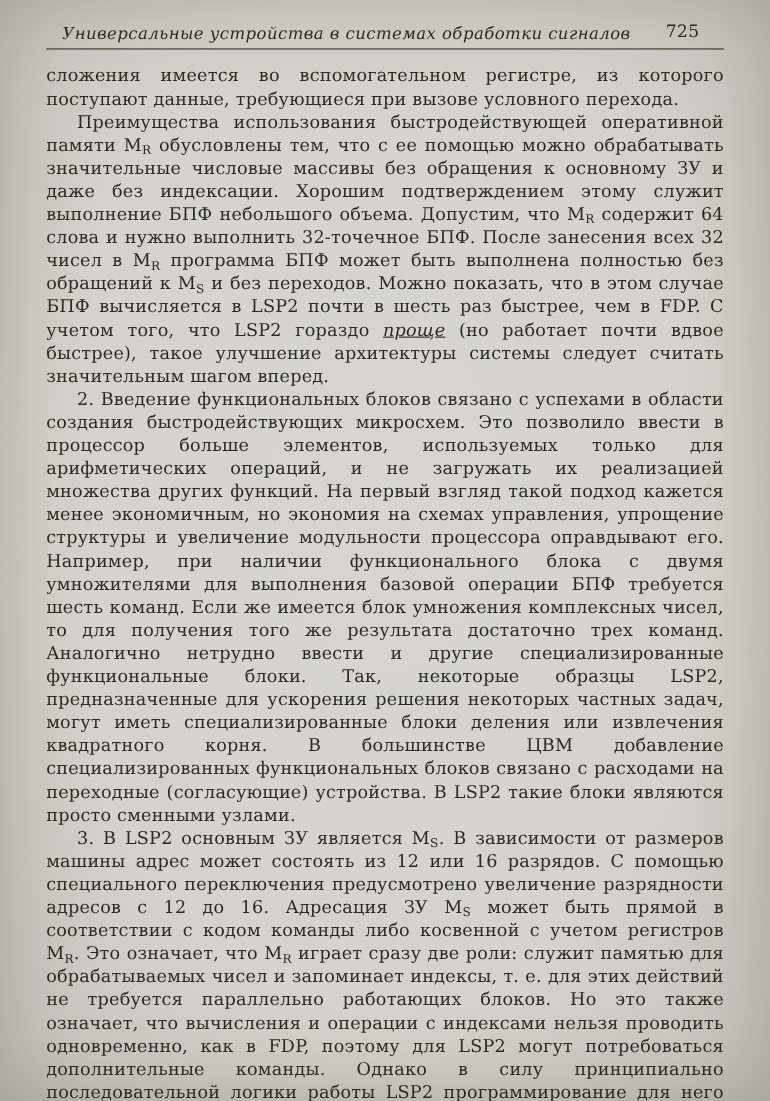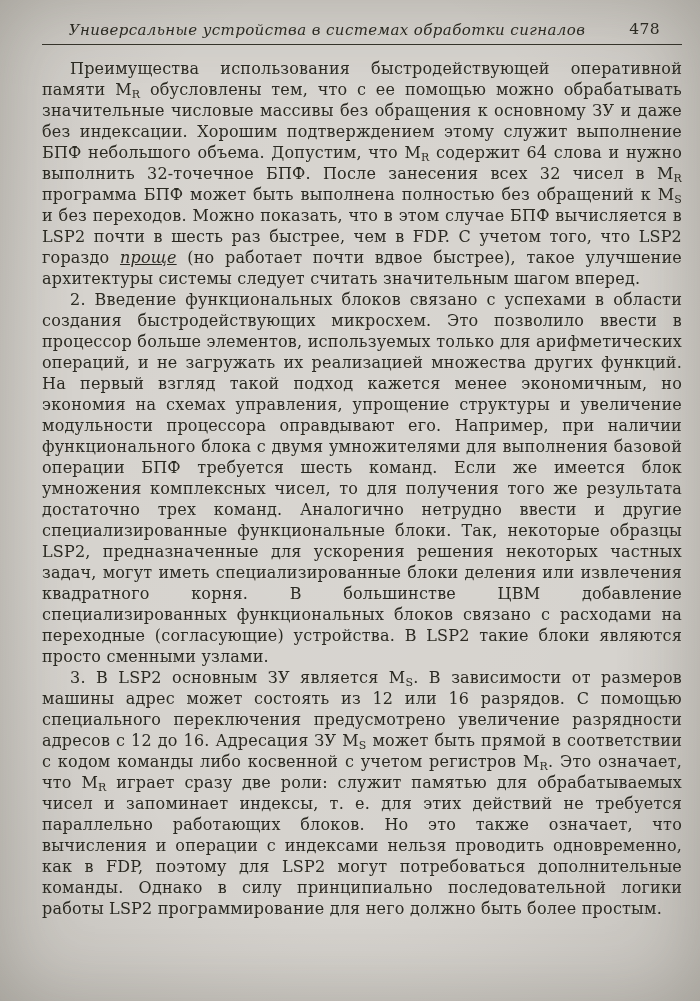--- a/index.html
+++ b/index.html
@@ -8,21 +8,21 @@
     width: 700px;
     height: 1001px;
     overflow: hidden;
     background: var(--paper, #d6d3ce);
     color: var(--ink, #2b2a22);
     font-family: "DejaVu Serif", "Liberation Serif", serif;
   }
   .page {
     width: 700px;
     height: 1001px;
-    padding: 20px 18px 0 42px;
+    padding: 20px 42px 0 42px;
     box-shadow: inset 0 0 80px rgba(70, 64, 52, 0.28);
     background: radial-gradient(ellipse at 50% 45%,
                 rgba(255,255,255,0.06) 0%,
                 rgba(0,0,0,0.00) 60%,
                 rgba(40,36,28,0.10) 100%);
   }
   .running-head {
     position: relative;
     height: 22px;
     font-size: 15px;
@@ -64,21 +64,22 @@
     vertical-align: -3px;
   }
   .page-body .it { font-style: italic; text-decoration: underline; }
 </style>
 </head>
 <body>
 
 <div class="page">
   <div class="running-head">
     <span class="title">Универсальные устройства в системах обработки сигналов</span>
-    <span class="pageno">478</span>
+    <span class="pageno">725</span>
   </div>
   <hr class="head-rule">
   <div class="page-body">
+      <p class="no-indent"><span>сложения имеется во вспомогательном регистре, из которого поступают данные, требующиеся при вызове условного перехода.</span></p>
       <p><span>Преимущества использования быстродействующей оперативной памяти M</span><sub>R</sub><span> обусловлены тем, что с ее помощью можно обрабатывать значительные числовые массивы без обращения к основному ЗУ и даже без индексации. Хорошим подтверждением этому служит выполнение БПФ небольшого объема. Допустим, что M</span><sub>R</sub><span> содержит 64 слова и нужно выполнить 32-точечное БПФ. После занесения всех 32 чисел в M</span><sub>R</sub><span> программа БПФ может быть выполнена полностью без обращений к M</span><sub>S</sub><span> и без переходов. Можно показать, что в этом случае БПФ вычисляется в LSP2 почти в шесть раз быстрее, чем в FDP. С учетом того, что LSP2 гораздо </span><span class="it">проще</span><span> (но работает почти вдвое быстрее), такое улучшение архитектуры системы следует считать значительным шагом вперед.</span></p>
       <p><span>2. Введение функциональных блоков связано с успехами в области создания быстродействующих микросхем. Это позволило ввести в процессор больше элементов, используемых только для арифметических операций, и не загружать их реализацией множества других функций. На первый взгляд такой подход кажется менее экономичным, но экономия на схемах управления, упрощение структуры и увеличение модульности процессора оправдывают его. Например, при наличии функционального блока с двумя умножителями для выполнения базовой операции БПФ требуется шесть команд. Если же имеется блок умножения комплексных чисел, то для получения того же результата достаточно трех команд. Аналогично нетрудно ввести и другие специализированные функциональные блоки. Так, некоторые образцы LSP2, предназначенные для ускорения решения некоторых частных задач, могут иметь специализированные блоки деления или извлечения квадратного корня. В большинстве ЦВМ добавление специализированных функциональных блоков связано с расходами на переходные (согласующие) устройства. В LSP2 такие блоки являются просто сменными узлами.</span></p>
       <p><span>3. В LSP2 основным ЗУ является M</span><sub>S</sub><span>. В зависимости от размеров машины адрес может состоять из 12 или 16 разрядов. С помощью специального переключения предусмотрено увеличение разрядности адресов с 12 до 16. Адресация ЗУ M</span><sub>S</sub><span> может быть прямой в соответствии с кодом команды либо косвенной с учетом регистров M</span><sub>R</sub><span>. Это означает, что M</span><sub>R</sub><span> играет сразу две роли: служит памятью для обрабатываемых чисел и запоминает индексы, т. е. для этих действий не требуется параллельно работающих блоков. Но это также означает, что вычисления и операции с индексами нельзя проводить одновременно, как в FDP, поэтому для LSP2 могут потребоваться дополнительные команды. Однако в силу принципиально последовательной логики работы LSP2 программирование для него должно быть более простым.</span></p>
     </div>
 </div>
 
 </body></html>

